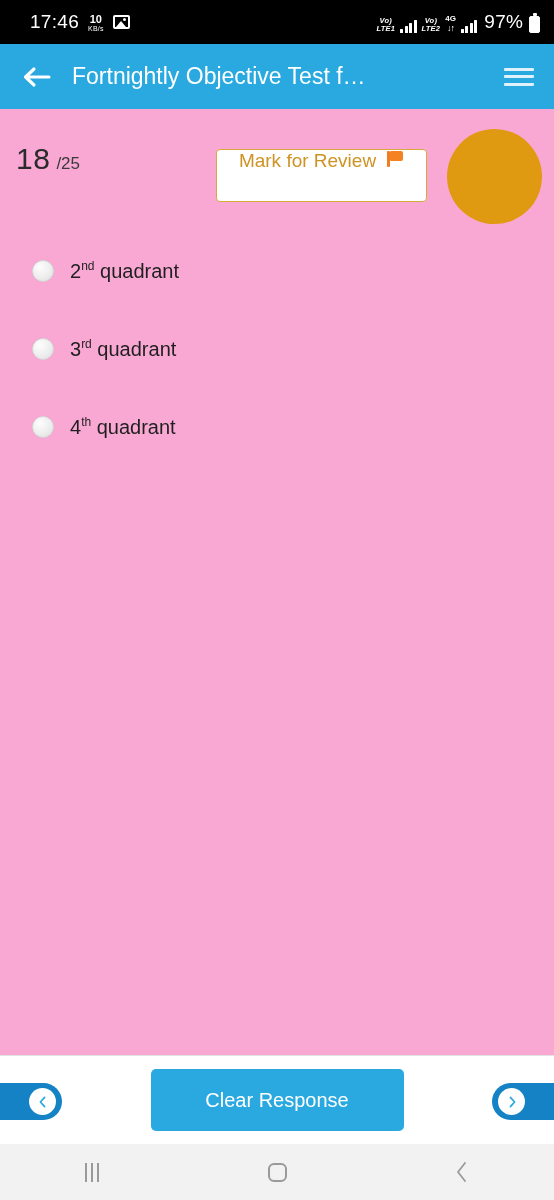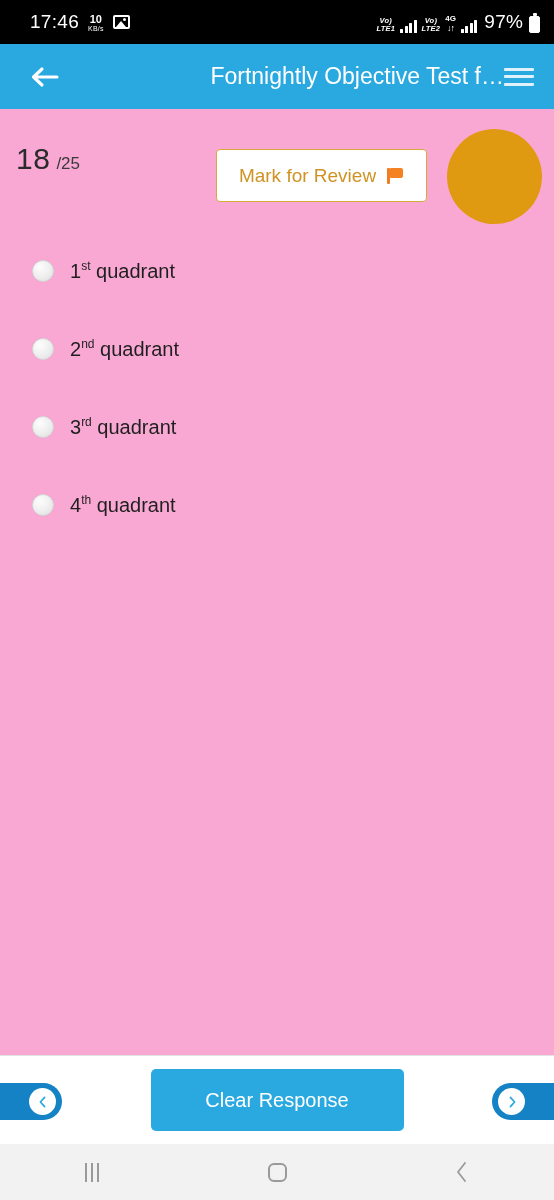--- a/index.html
+++ b/index.html
@@ -77,23 +77,22 @@
     content: ""; position: absolute; top: -4px; left: 2.5px;
     width: 4px; height: 3px; background: #ffffff; border-radius: 1px;
   }
 
   
   .appbar {
     height: 65px;
     background: #29a9e0;
     display: flex;
     align-items: center;
-    padding: 0 20px 0 24px;
-    flex: 0 0 auto;
-    text-align: right;
+    padding: 0 20px 0 16px;
+    flex: 0 0 auto;
   }
   .back-arrow {
     width: 42px; height: 42px; display: flex; align-items: center;
     justify-content: center; cursor: pointer; flex: 0 0 auto;
   }
   .apptitle {
     color: #ffffff;
     font-size: 23px;
     margin-left: 14px;
     white-space: nowrap;
@@ -126,21 +125,20 @@
     top: 149px;
     width: 211px;
     height: 53px;
     border: 1px solid #d8a93f;
     border-radius: 4px;
     background: #ffffff;
     color: #cf9324;
     font-size: 19px;
     font-family: "Liberation Sans", sans-serif;
     display: flex;
-    align-items: center;
     justify-content: center;
     gap: 11px;
     cursor: pointer;
   }
   .flag-icon { display: inline-block; width: 17px; height: 18px; position: relative; }
   .flag-icon::before {
     content: ""; position: absolute; left: 0; top: 1px;
     width: 2.5px; height: 16px; background: #f07d22; border-radius: 1px;
   }
   .flag-icon::after {
@@ -320,24 +318,20 @@
   <button class="mark-btn">
     <span>Mark for Review</span>
     <span class="flag-icon"></span>
   </button>
 
   <div class="avatar-circle"></div>
 
   <div class="qbody">
 
     <div class="options">
-      <div class="option">
-        <span class="radio"></span>
-        <span class="opt-label"><span>1</span><sup>st</sup> <span>quadrant</span></span>
-      </div>
       <div class="option">
         <span class="radio"></span>
         <span class="opt-label"><span>2</span><sup>nd</sup> <span>quadrant</span></span>
       </div>
       <div class="option">
         <span class="radio"></span>
         <span class="opt-label"><span>3</span><sup>rd</sup> <span>quadrant</span></span>
       </div>
       <div class="option">
         <span class="radio"></span>

